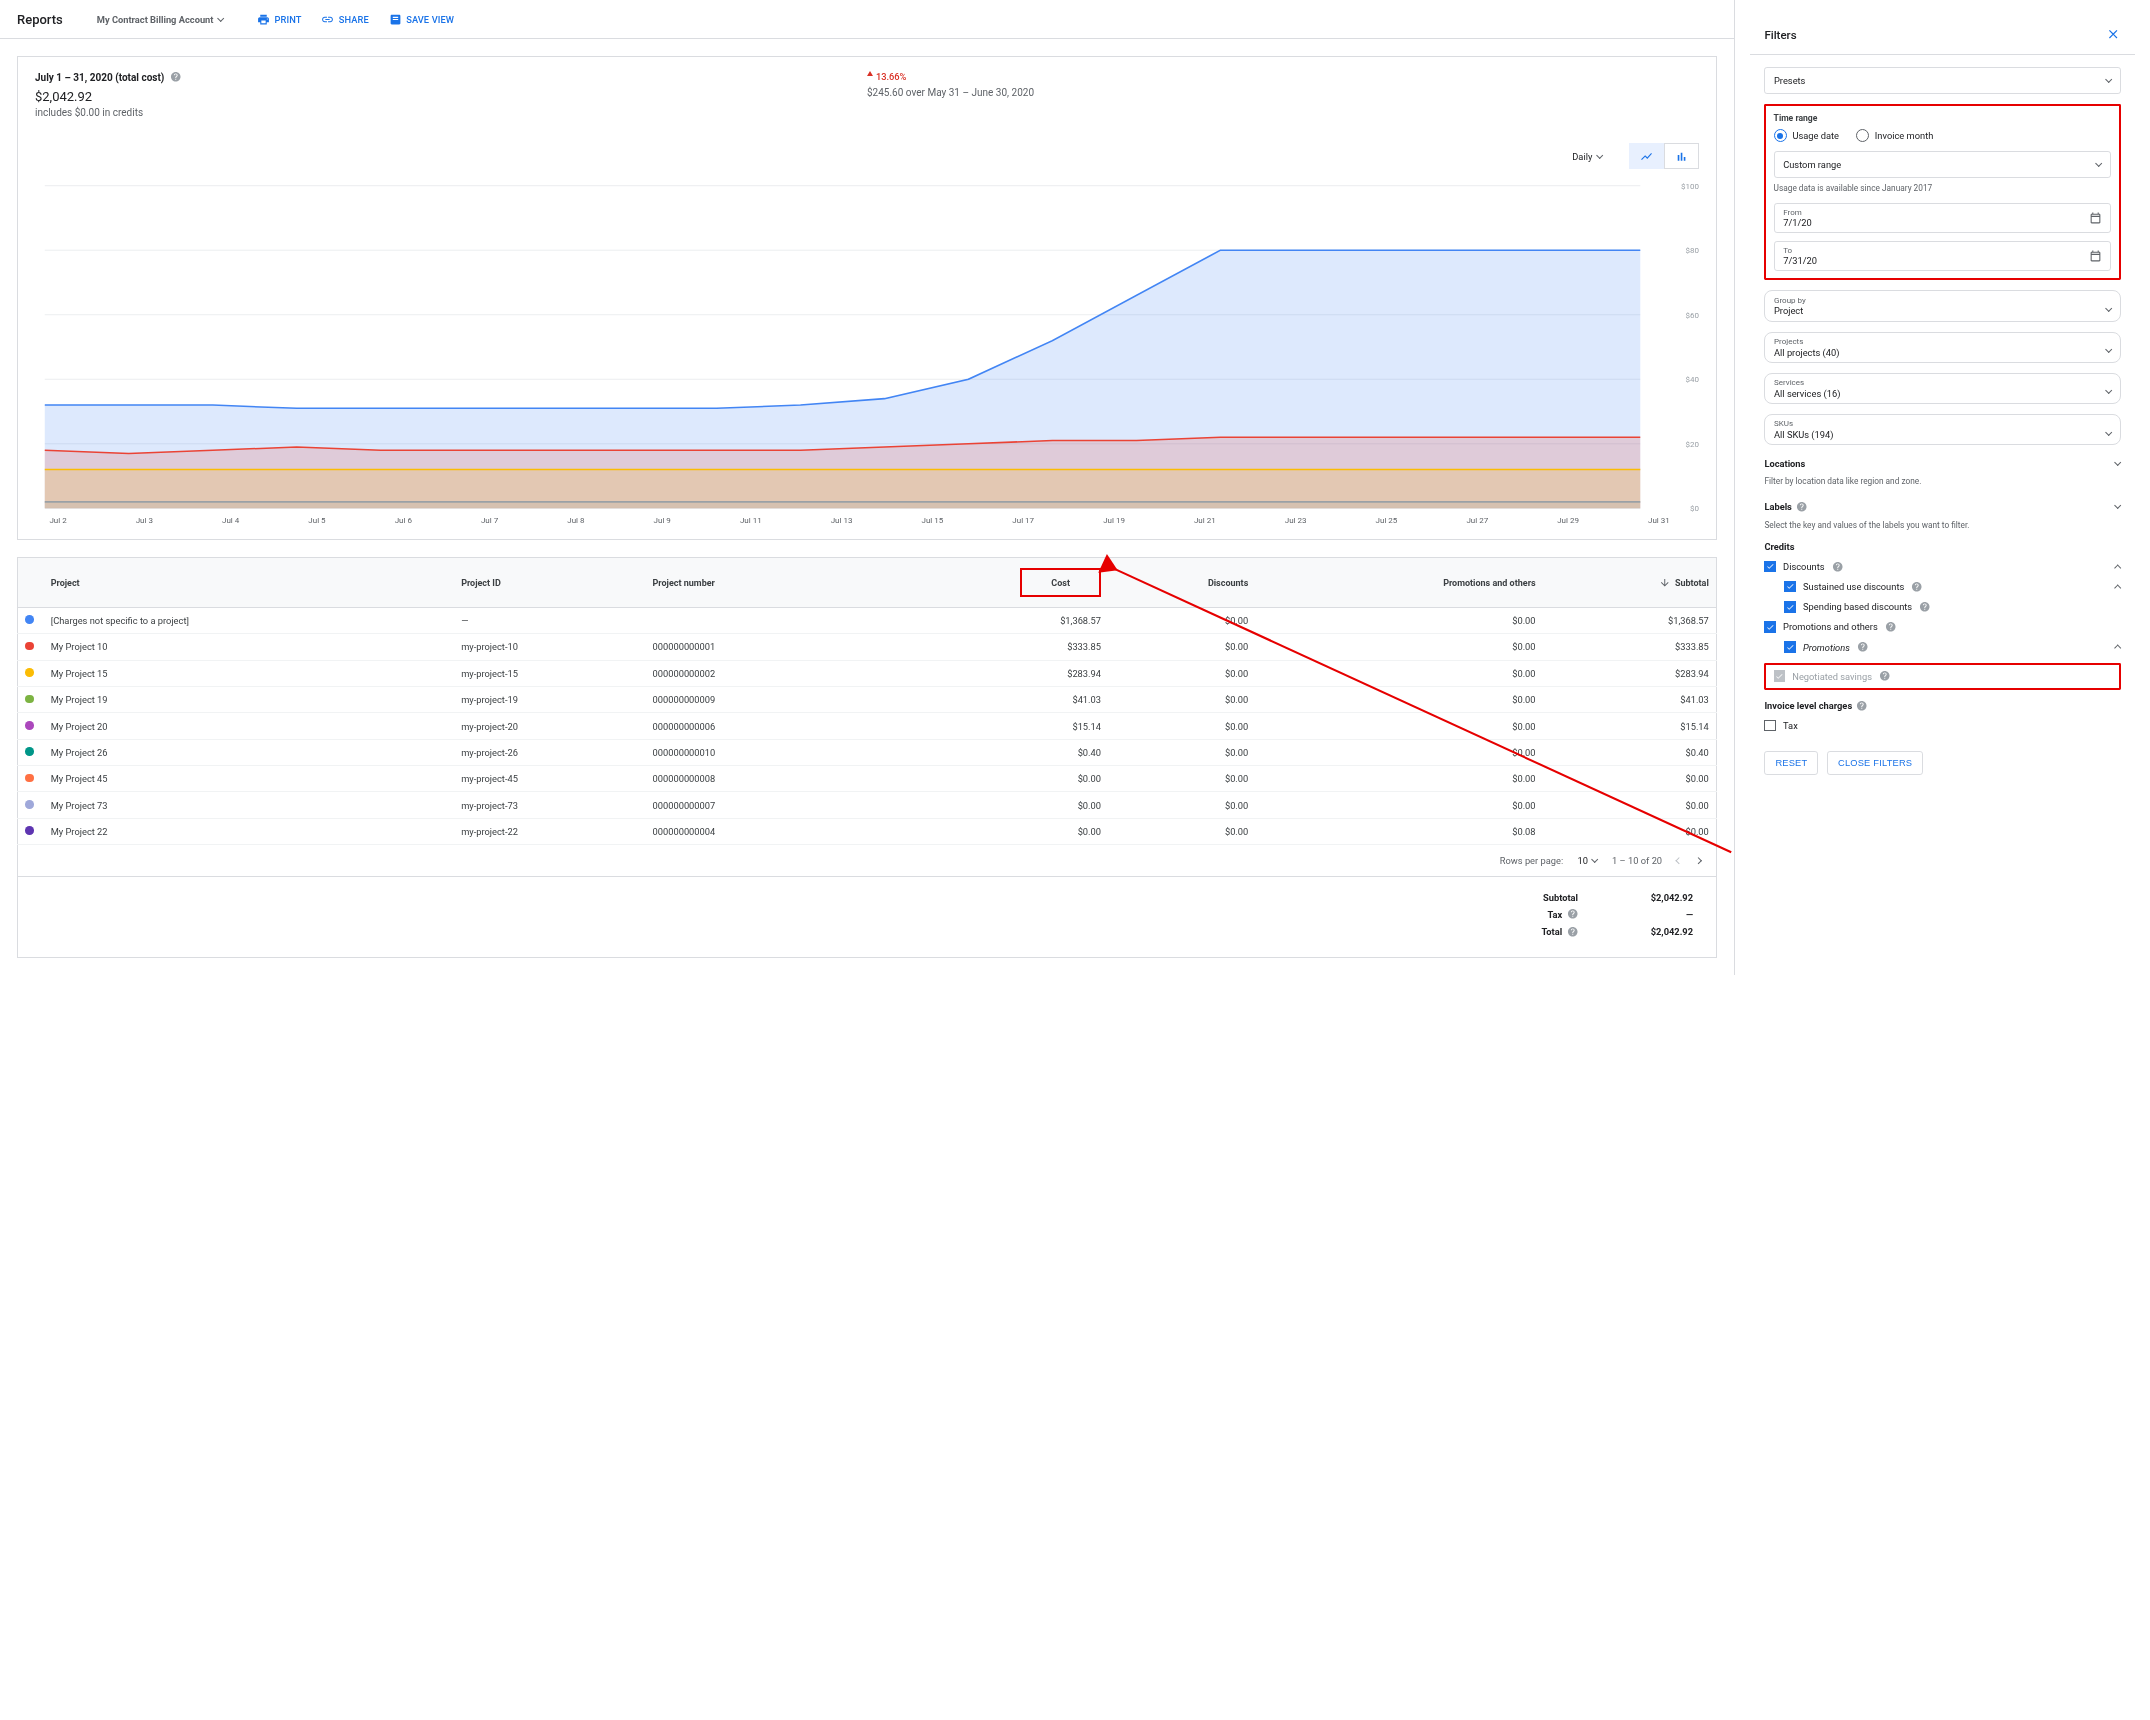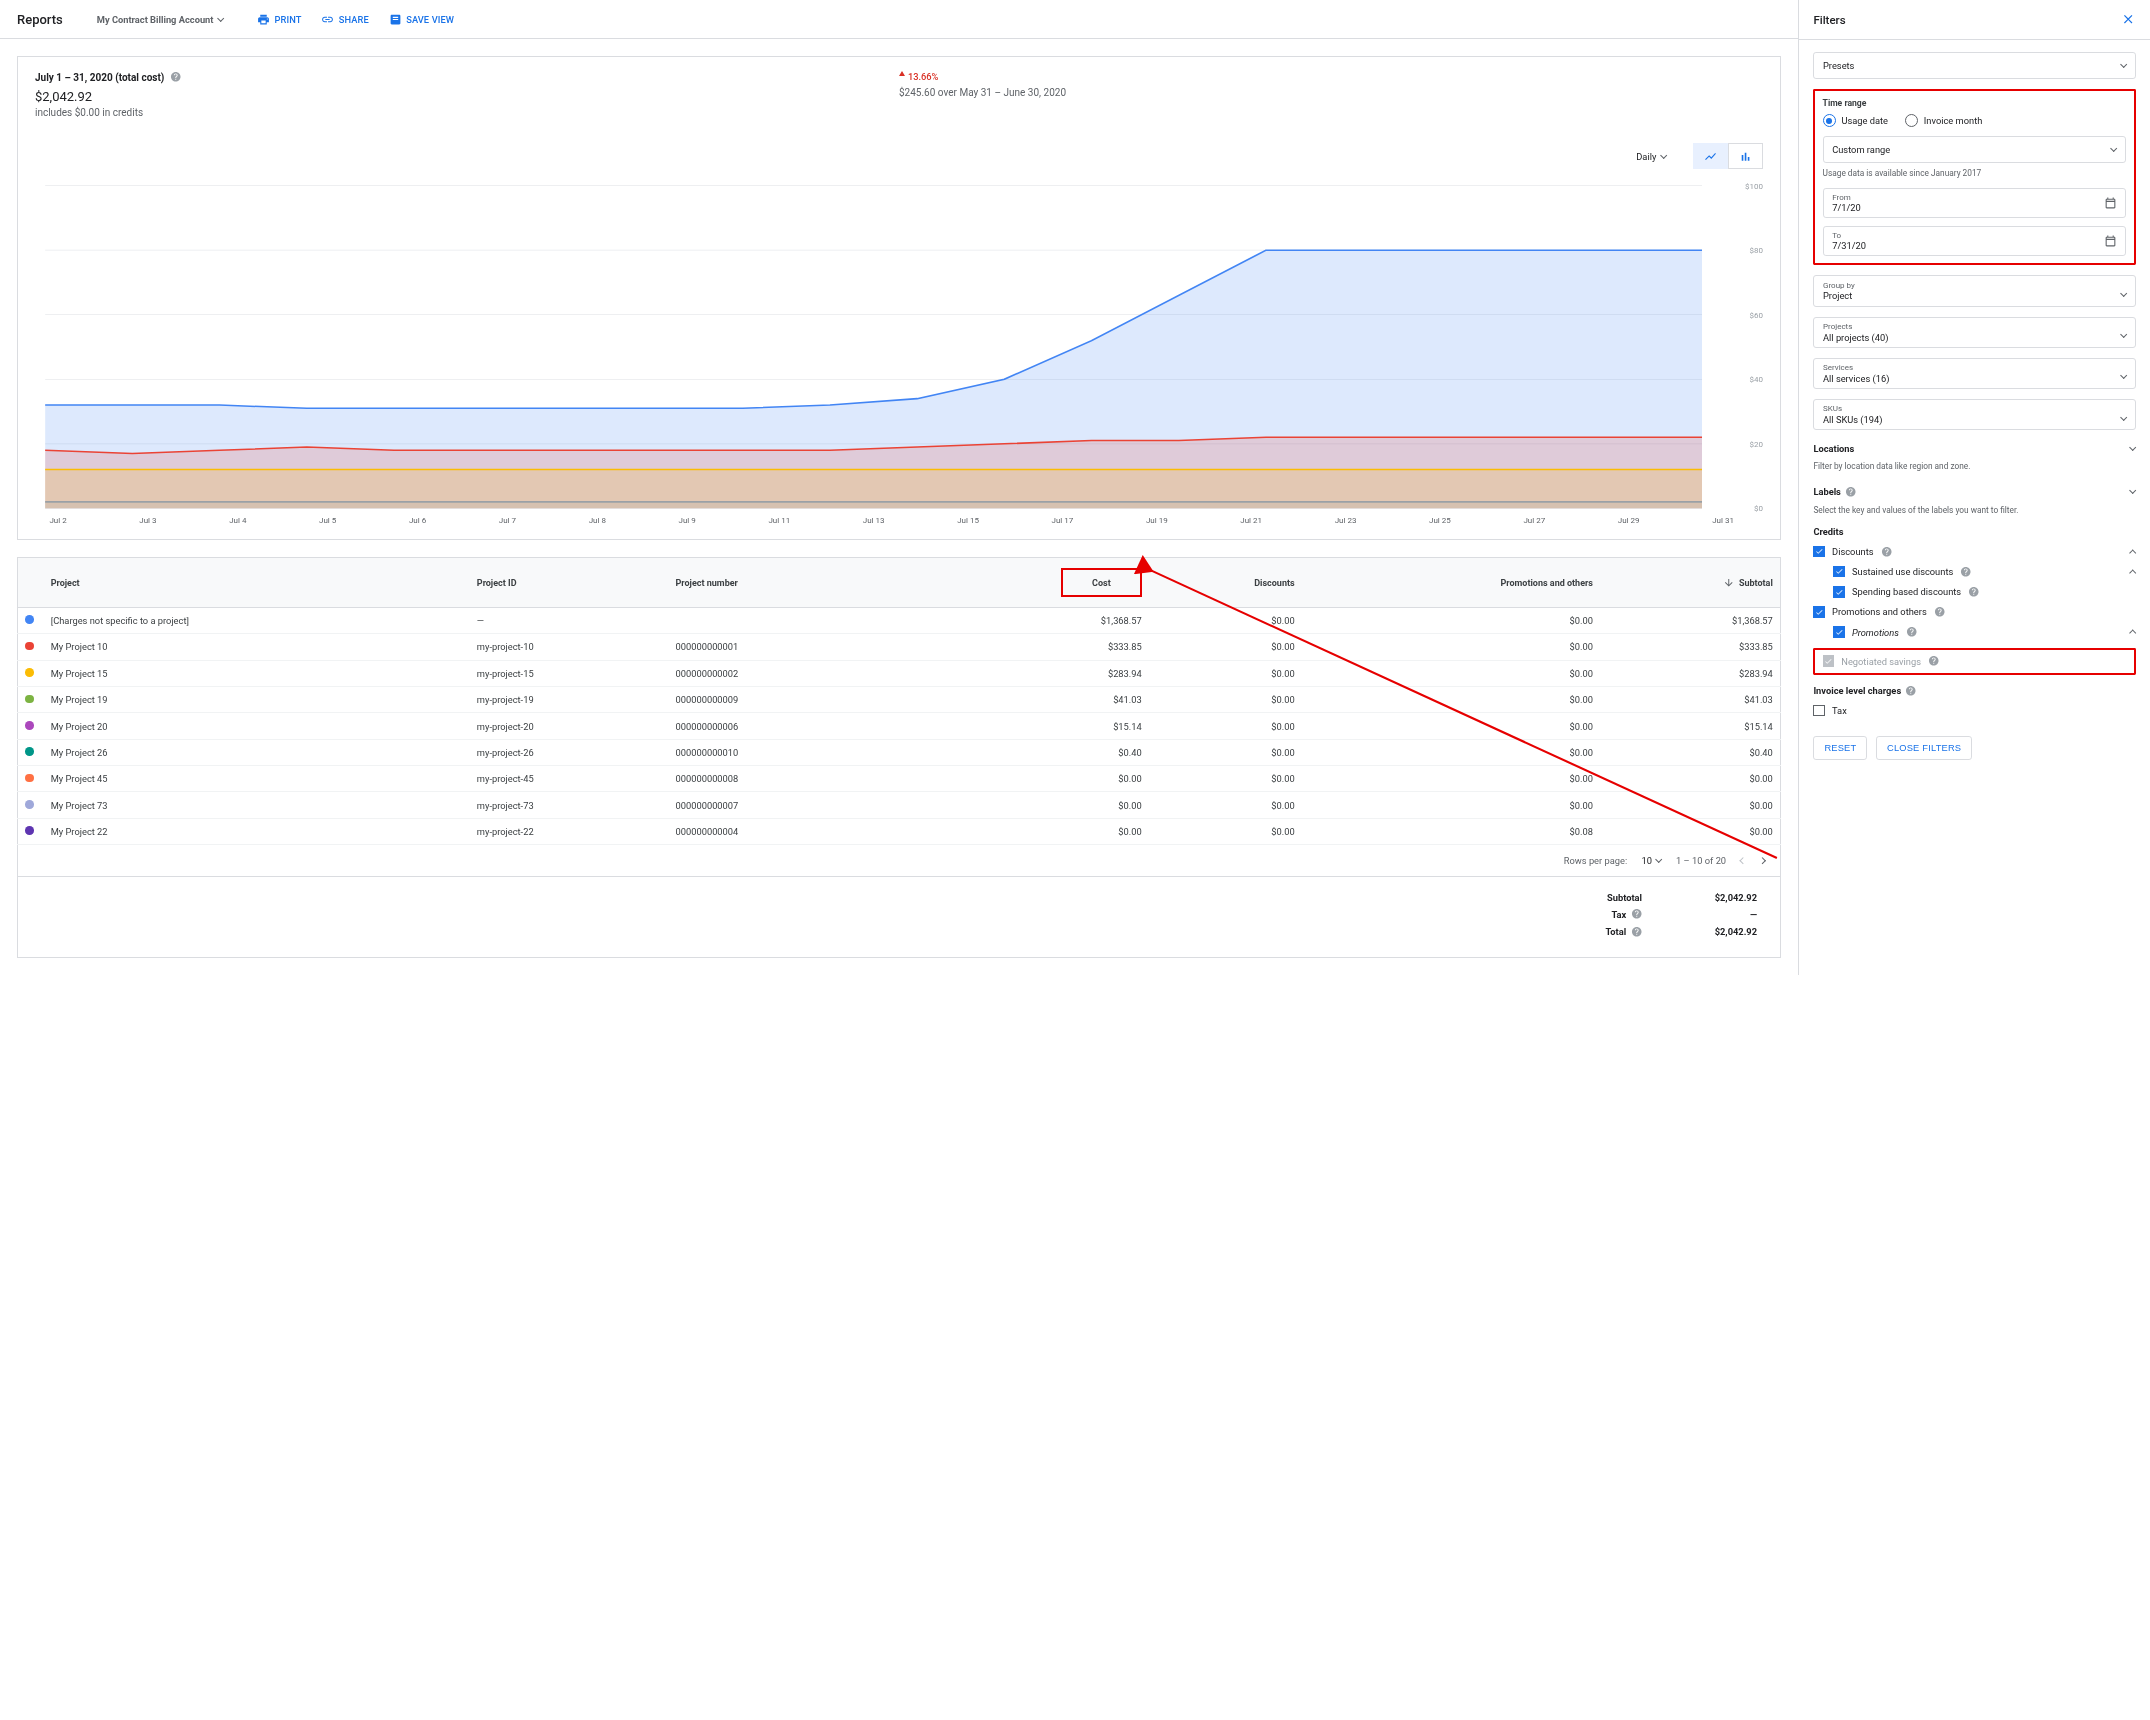--- a/index.html
+++ b/index.html
@@ -1,20 +1,20 @@
 <!DOCTYPE html>
 <html style="font-size:11.5px"><head>
 <meta charset="utf-8">
 <style>
 * { box-sizing: border-box; margin: 0; padding: 0; }
 body { font-family: Roboto, "Helvetica Neue", Arial, sans-serif; font-size: 9.3px; color: #202124; background: #fff; }
 
 .app { display: flex; height: 100%; }
 .main { flex: 1; min-width: 0; }
-.sidebar { width: 352px; border-left: 0.7px solid #dadce0; padding: 0; position: relative; }
+.sidebar { width: 416px; border-left: 0.7px solid #dadce0; padding: 15px; position: relative; }
 
 .topbar { display: flex; align-items: center; gap: 17px; padding: 11.5px 17px; border-bottom: 0.7px solid #dadce0; }
 .topbar h1 { font-size: 13px; font-weight: 500; color: #202124; margin-right: 17px; }
 .account-sel { display: flex; align-items: center; gap: 4.3px; font-size: 9.3px; color: #5f6368; cursor: pointer; font-weight: bold; }
 .tb-actions { display: flex; gap: 20px; margin-left: 17px; }
 .tb-btn { display: flex; align-items: center; gap: 4.3px; color: #1a73e8; font-weight: 500; font-size: 9.3px; cursor: pointer; letter-spacing: 0.1px; }
 .tb-btn svg { width: 13px; height: 13px; fill: #1a73e8; }
 
 .content { padding: 17px; }
 .card { background: #fff; border: 0.7px solid #dadce0; border-radius: 0; }
@@ -73,21 +73,21 @@
 .radio-item { display: flex; align-items: center; gap: 5.8px; font-size: 9.3px; cursor: pointer; }
 .radio-outer { width: 13px; height: 13px; border-radius: 50%; border: 1.4px solid #5f6368; display: flex; align-items: center; justify-content: center; }
 .radio-outer.sel { border-color: #1a73e8; }
 .radio-inner { width: 5.8px; height: 5.8px; border-radius: 50%; background: #1a73e8; }
 .datefield { border: 0.7px solid #dadce0; border-radius: 2.9px; padding: 4.3px 8.6px; margin-bottom: 7.2px; position: relative; }
 .datefield .fl { font-size: 8px; color: #5f6368; }
 .datefield .fv { font-size: 9.3px; color: #202124; }
 .datefield svg { position: absolute; right: 8.6px; top: 50%; transform: translateY(-50%); width: 13px; height: 13px; fill: #5f6368; }
 .mini-label { font-size: 8px; color: #5f6368; margin-bottom: 0.7px; }
 .mini-val { font-size: 9.3px; }
-.sel2 { border: 0.7px solid #dadce0; border-radius: 3px; padding: 4.3px 8.6px; display: flex; flex-direction: column; position: relative; margin-bottom: 10px; cursor:pointer; }
+.sel2 { border: 0.7px solid #dadce0; border-radius: 8px; padding: 4.3px 8.6px; display: flex; flex-direction: column; position: relative; margin-bottom: 10px; cursor:pointer; }
 .sel2 .dd-ic { position: absolute; right: 8.6px; top: 50%; transform: translateY(-50%); color:#5f6368; }
 .expand-row { display: flex; align-items: center; justify-content: space-between; cursor: pointer; padding: 2.9px 0; }
 .exp-title { font-weight: 700; font-size: 9.3px; display:flex; align-items:center; gap:4.3px;}
 .cb-row { display: flex; align-items: center; gap: 7.2px; padding: 4.3px 0; font-size: 9.3px; }
 .cb-row.indent { padding-left: 20px; }
 .cb { width: 11.5px; height: 11.5px; border: 1.4px solid #1a73e8; background: #1a73e8; display: flex; align-items: center; justify-content: center; cursor: pointer; }
 .cb.un { background: #fff; border-color:#5f6368; }
 .cb.dis { background: #bdc1c6; border-color: #bdc1c6; }
 .cb svg { width: 8.6px; height: 8.6px; fill: #fff; }
 .help-ic { width: 11.5px; height: 11.5px; fill: #9aa0a6; cursor: pointer; }

